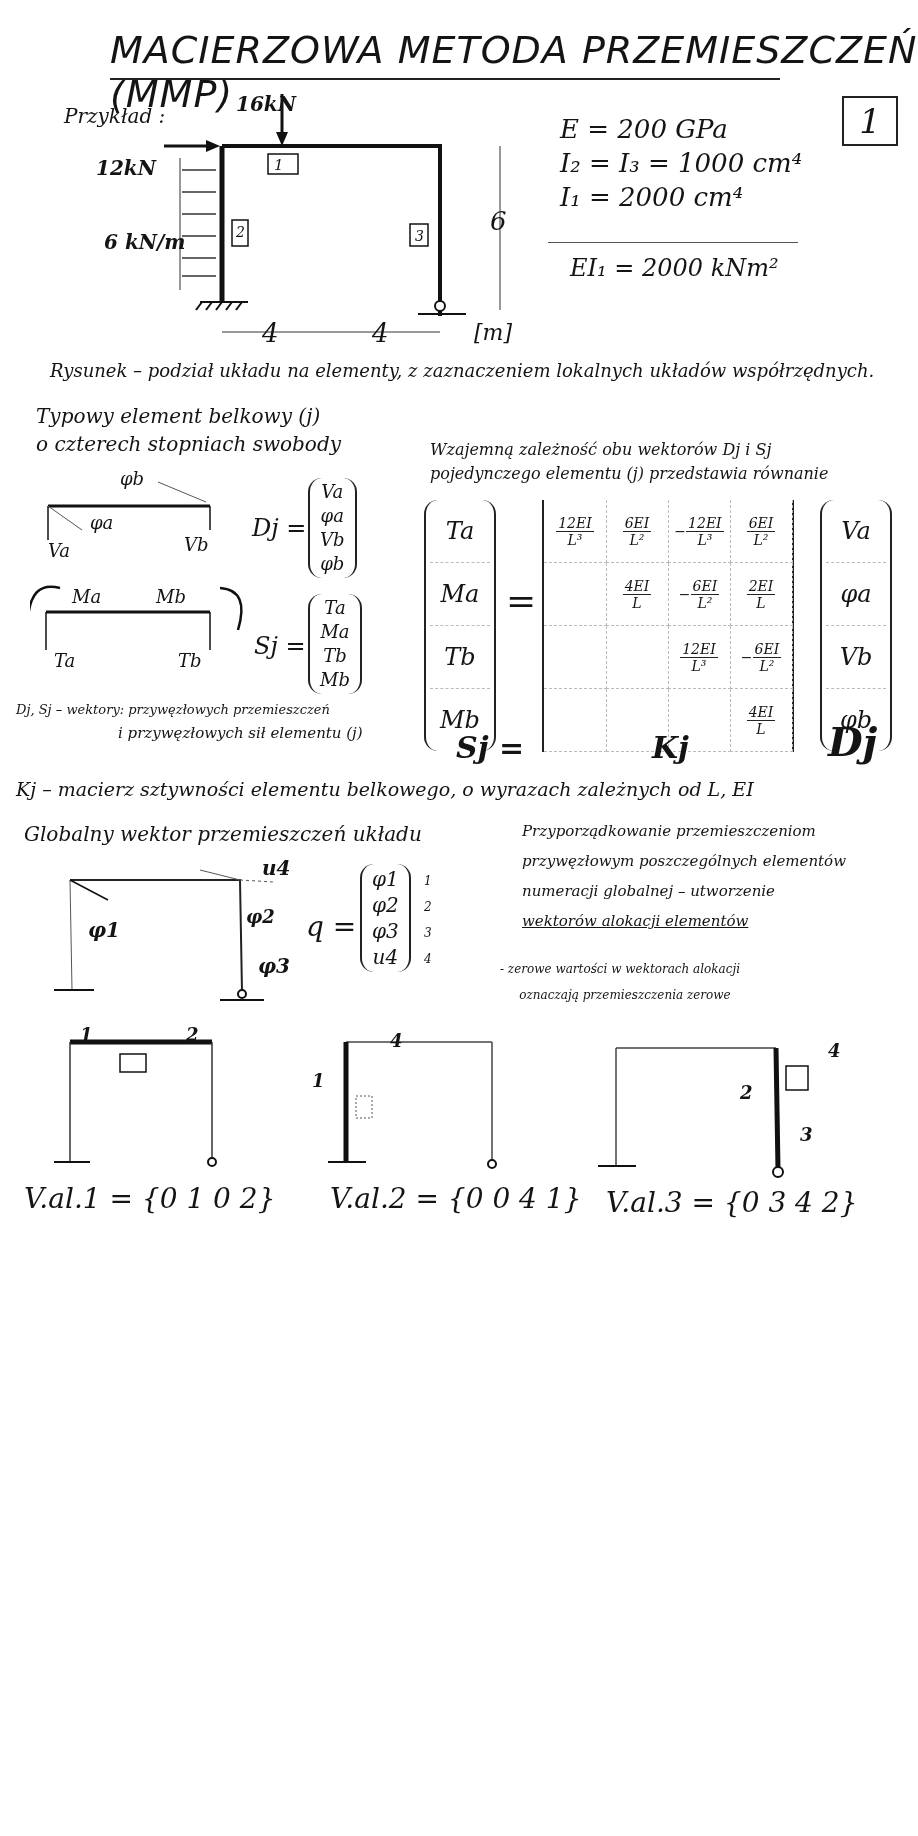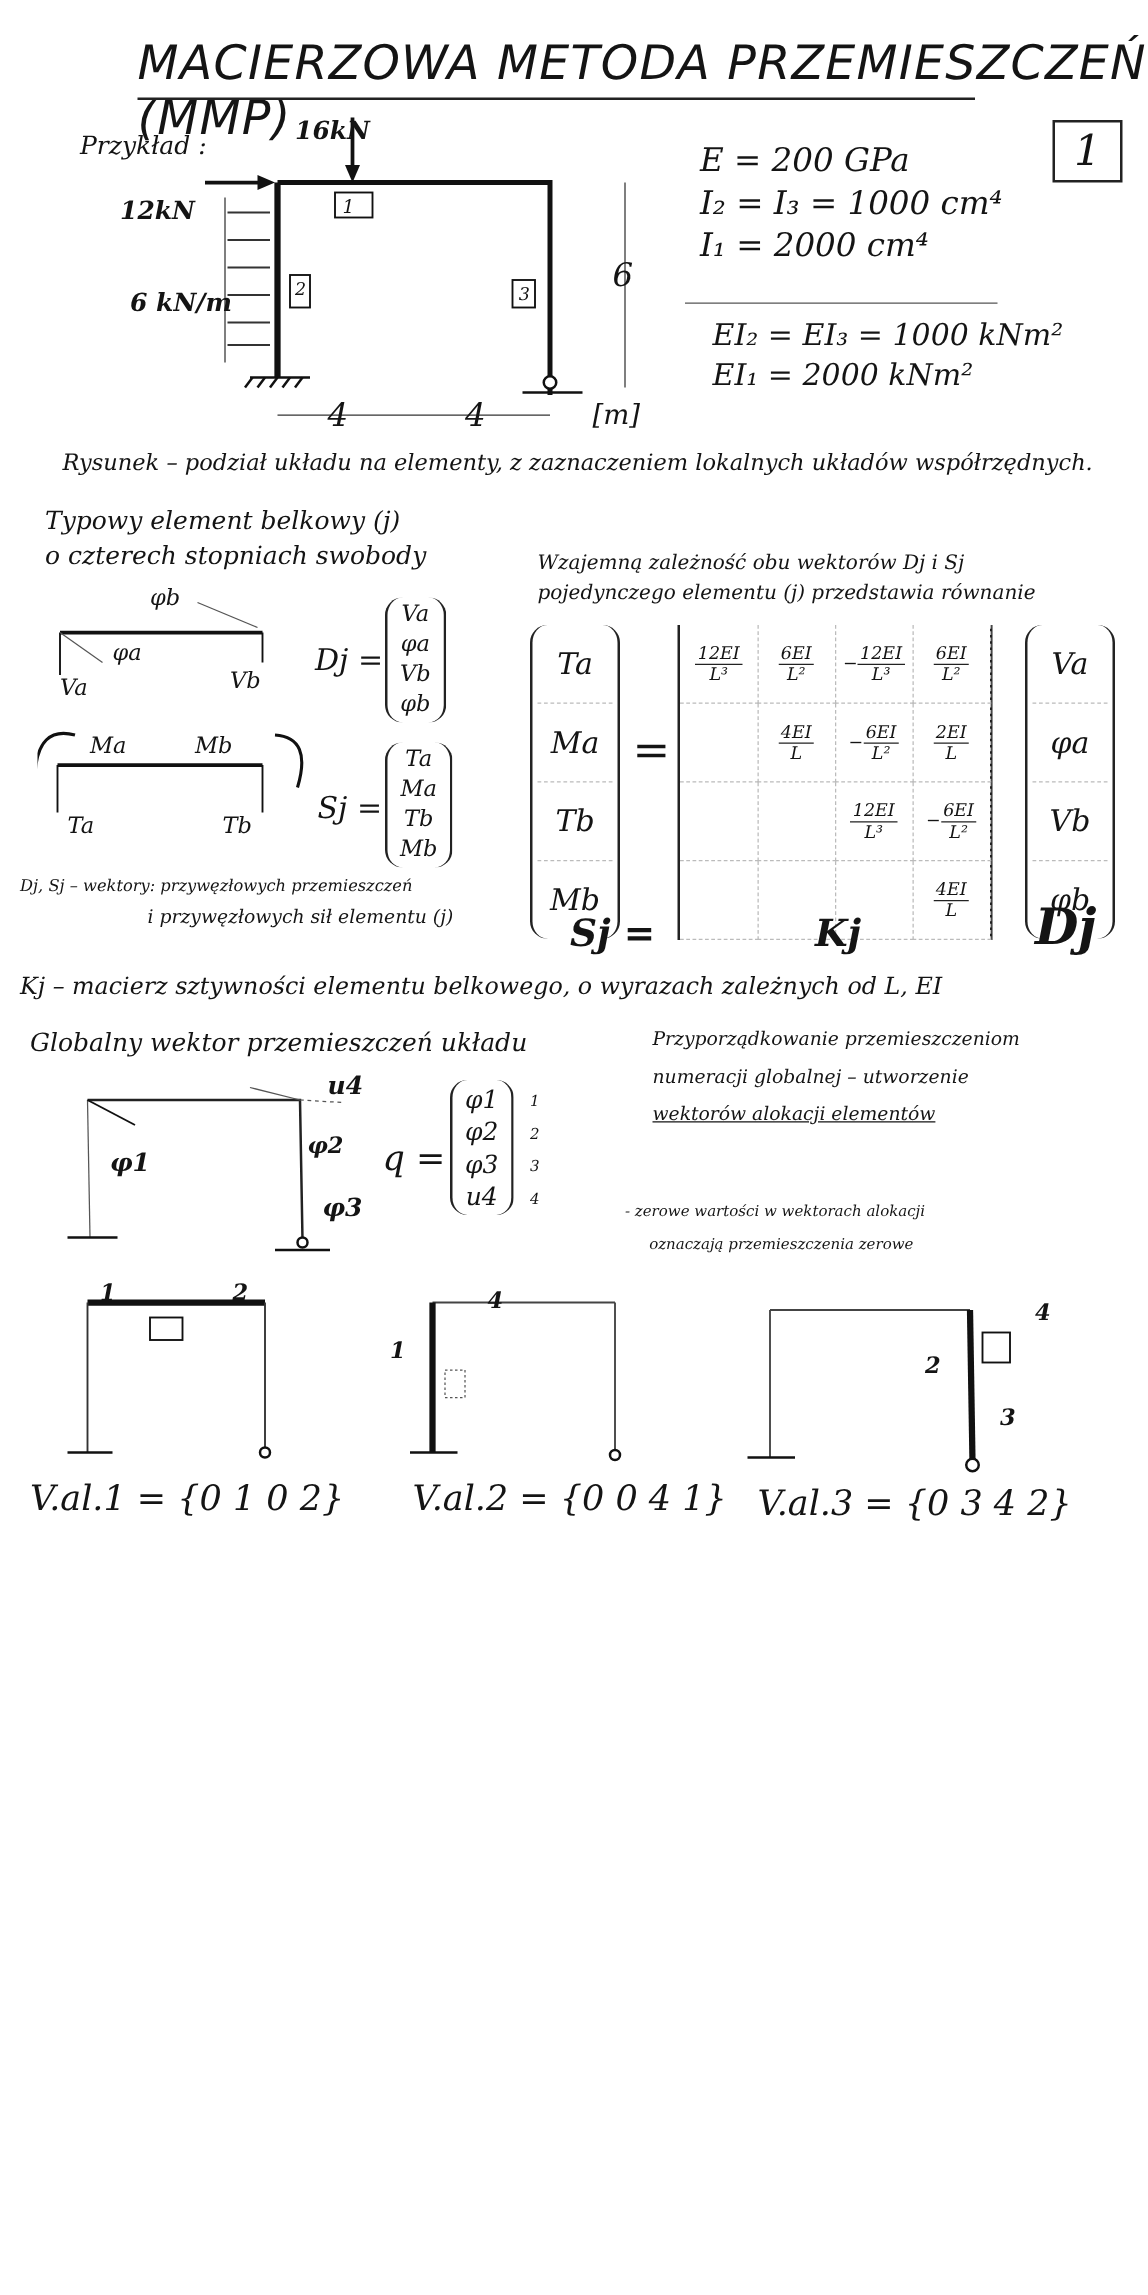--- a/index.html
+++ b/index.html
@@ -85,21 +85,20 @@
 <div class="abs hand" style="left:372px;top:318px;font-size:26px;">4</div>
 <div class="abs hand" style="left:474px;top:320px;font-size:22px;">[m]</div>
 
 <div class="abs hand params">
   <div>E = 200 GPa</div>
   <div>I₂ = I₃ = 1000 cm⁴</div>
   <div>I₁ =  2000 cm⁴</div>
 </div>
 <div class="abs sep"></div>
 <div class="abs hand eiv">
-  <div>EI₂ = EI₃ = 1000 kNm²</div>
   <div>EI₁  =  2000 kNm²</div>
 </div>
 
 <div class="abs hand t14" style="left:50px;top:360px;width:840px;">Rysunek – podział układu na elementy, z zaznaczeniem lokalnych układów współrzędnych.</div>
 
 <div class="abs hand t16" style="left:36px;top:404px;">Typowy element belkowy (j)</div>
 <div class="abs hand t16" style="left:36px;top:432px;">o czterech stopniach swobody</div>
 <svg class="abs" style="left:30px;top:470px;" width="220" height="200">
   <line x1="18" y1="36" x2="180" y2="36" stroke="#111" stroke-width="3"></line>
   <line x1="18" y1="36" x2="18" y2="70" stroke="#111" stroke-width="1.5"></line>
@@ -265,20 +264,21 @@
 </div>
 <div class="abs hand" style="left:424px;top:868px;font-size:12px;line-height:26px;display:flex;flex-direction:column;">
   <span>1</span>
   <span>2</span>
   <span>3</span>
   <span>4</span>
 </div>
 
 <div class="abs hand" style="left:522px;top:816px;font-size:15px;line-height:30px;">
   <div>Przyporządkowanie przemieszczeniom</div>
+  <div>przywęzłowym poszczególnych elementów</div>
   <div>numeracji globalnej – utworzenie</div>
   <div style="text-decoration:underline;">wektorów alokacji elementów</div>
 </div>
 <div class="abs hand" style="left:500px;top:956px;font-size:12px;line-height:26px;">
   <div>- zerowe wartości w wektorach alokacji</div>
   <div style="padding-left:10px;text-align:center;">oznaczają przemieszczenia zerowe</div>
 </div>
 
 <svg class="abs" style="left:40px;top:1030px;" width="860" height="150">
 

